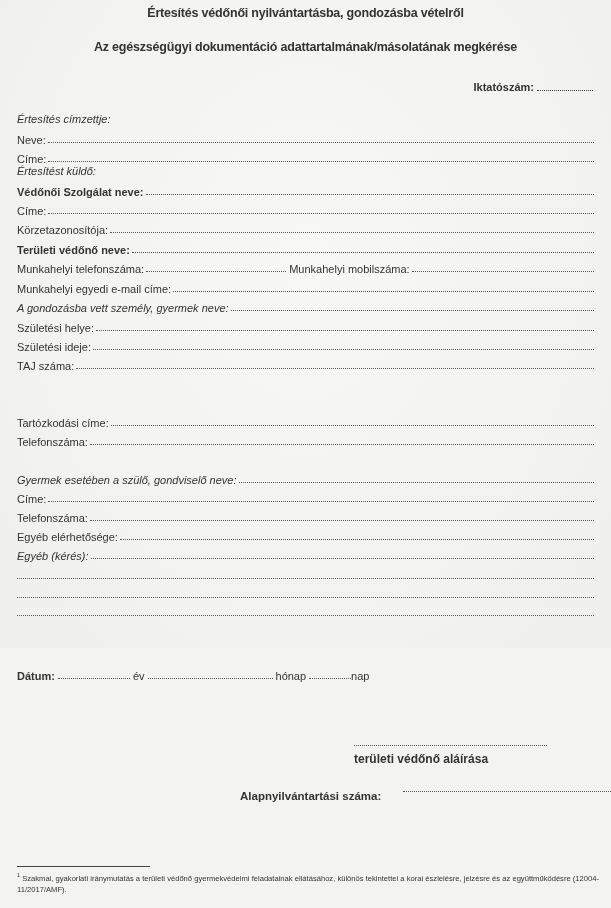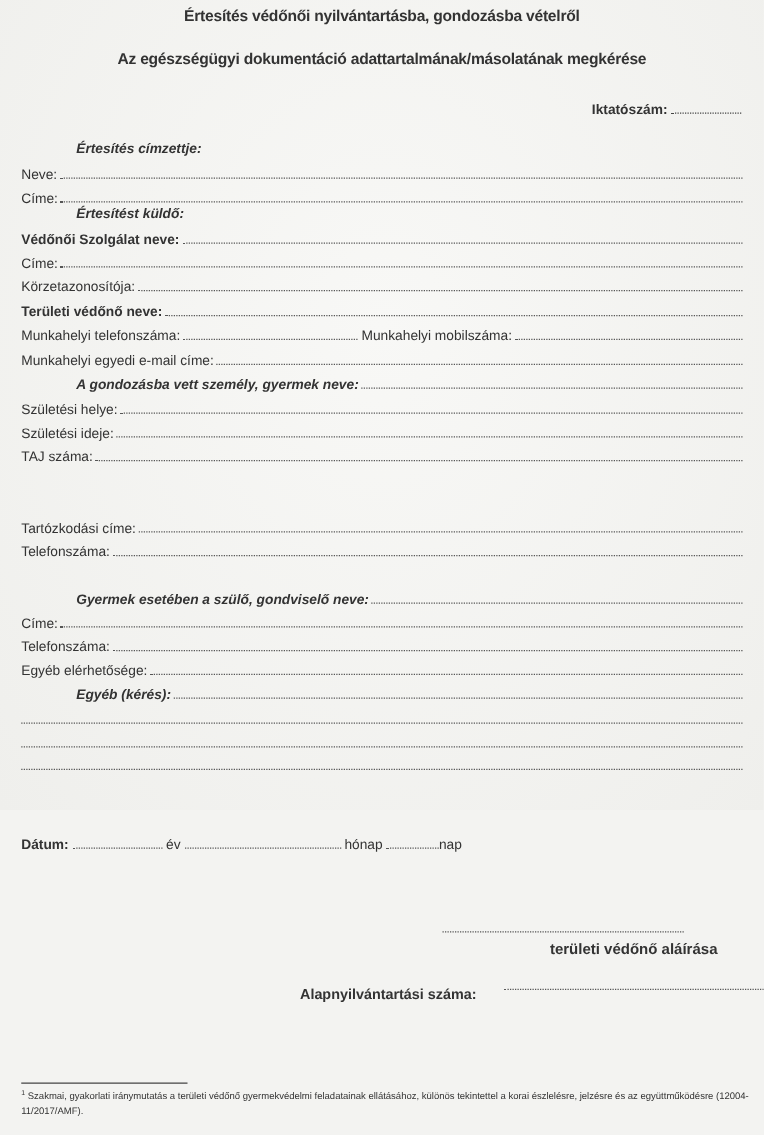--- a/index.html
+++ b/index.html
@@ -29,29 +29,29 @@
   .row {
     position: absolute; left: 17px; width: 577px; height: 16px;
     display: flex; align-items: flex-end; font-size: 11px; color: #333;
     white-space: nowrap;
   }
   .row .lbl { flex: 0 0 auto; }
   .row .fill {
     flex: 1 1 auto; border-bottom: 1.3px dotted #555; margin-left: 2px; margin-bottom: 3px; height: 1px;
   }
   .bold { font-weight: bold; }
-  .bi { font-weight: bold; font-style: italic; margin-left: 44px; }
+  .bi { font-weight: normal; font-style: italic; }
   .head { position: absolute; left: 17px; font-size: 11px; color: #333; }
   .fill.fixed { flex: 0 0 auto; }
 
   .datum { position: absolute; left: 17px; top: 670px; font-size: 11px; color: #333; display:flex; align-items:flex-end; white-space:nowrap; }
   .datum .fill { border-bottom: 1.3px dotted #555; margin: 0 3px 3px 3px; height: 1px; }
 
   .sigline { position: absolute; left: 354px; top: 745px; width: 193px; border-bottom: 1.3px dotted #555; }
-  .siglabel { position: absolute; left: 354px; width: 220px; top: 752px; text-align: right; font-weight: bold; font-size: 12px; color: #333; }
+  .siglabel { position: absolute; left: 354px; width: 220px; top: 752px; text-align: left; font-weight: bold; font-size: 12px; color: #333; }
   .alap { position: absolute; left: 240px; top: 790px; display:flex; align-items:flex-start; font-size: 11.5px; font-weight: bold; color:#333; white-space: nowrap; gap: 16px; }
   .alap .fill { width: 212px; border-bottom: 1.3px dotted #555; margin: 0 0 3px 6px; height: 1px; }
 
   .fnline { position: absolute; left: 17px; top: 866px; width: 133px; border-top: 1px solid #444; }
   .footnote { position: absolute; left: 17px; top: 870px; width: 582px; font-size: 7.6px; line-height: 11px; color: #333; text-align: justify; }
   .footnote sup { font-size: 5.5px; }
 </style>
 </head>
 <body>
 

